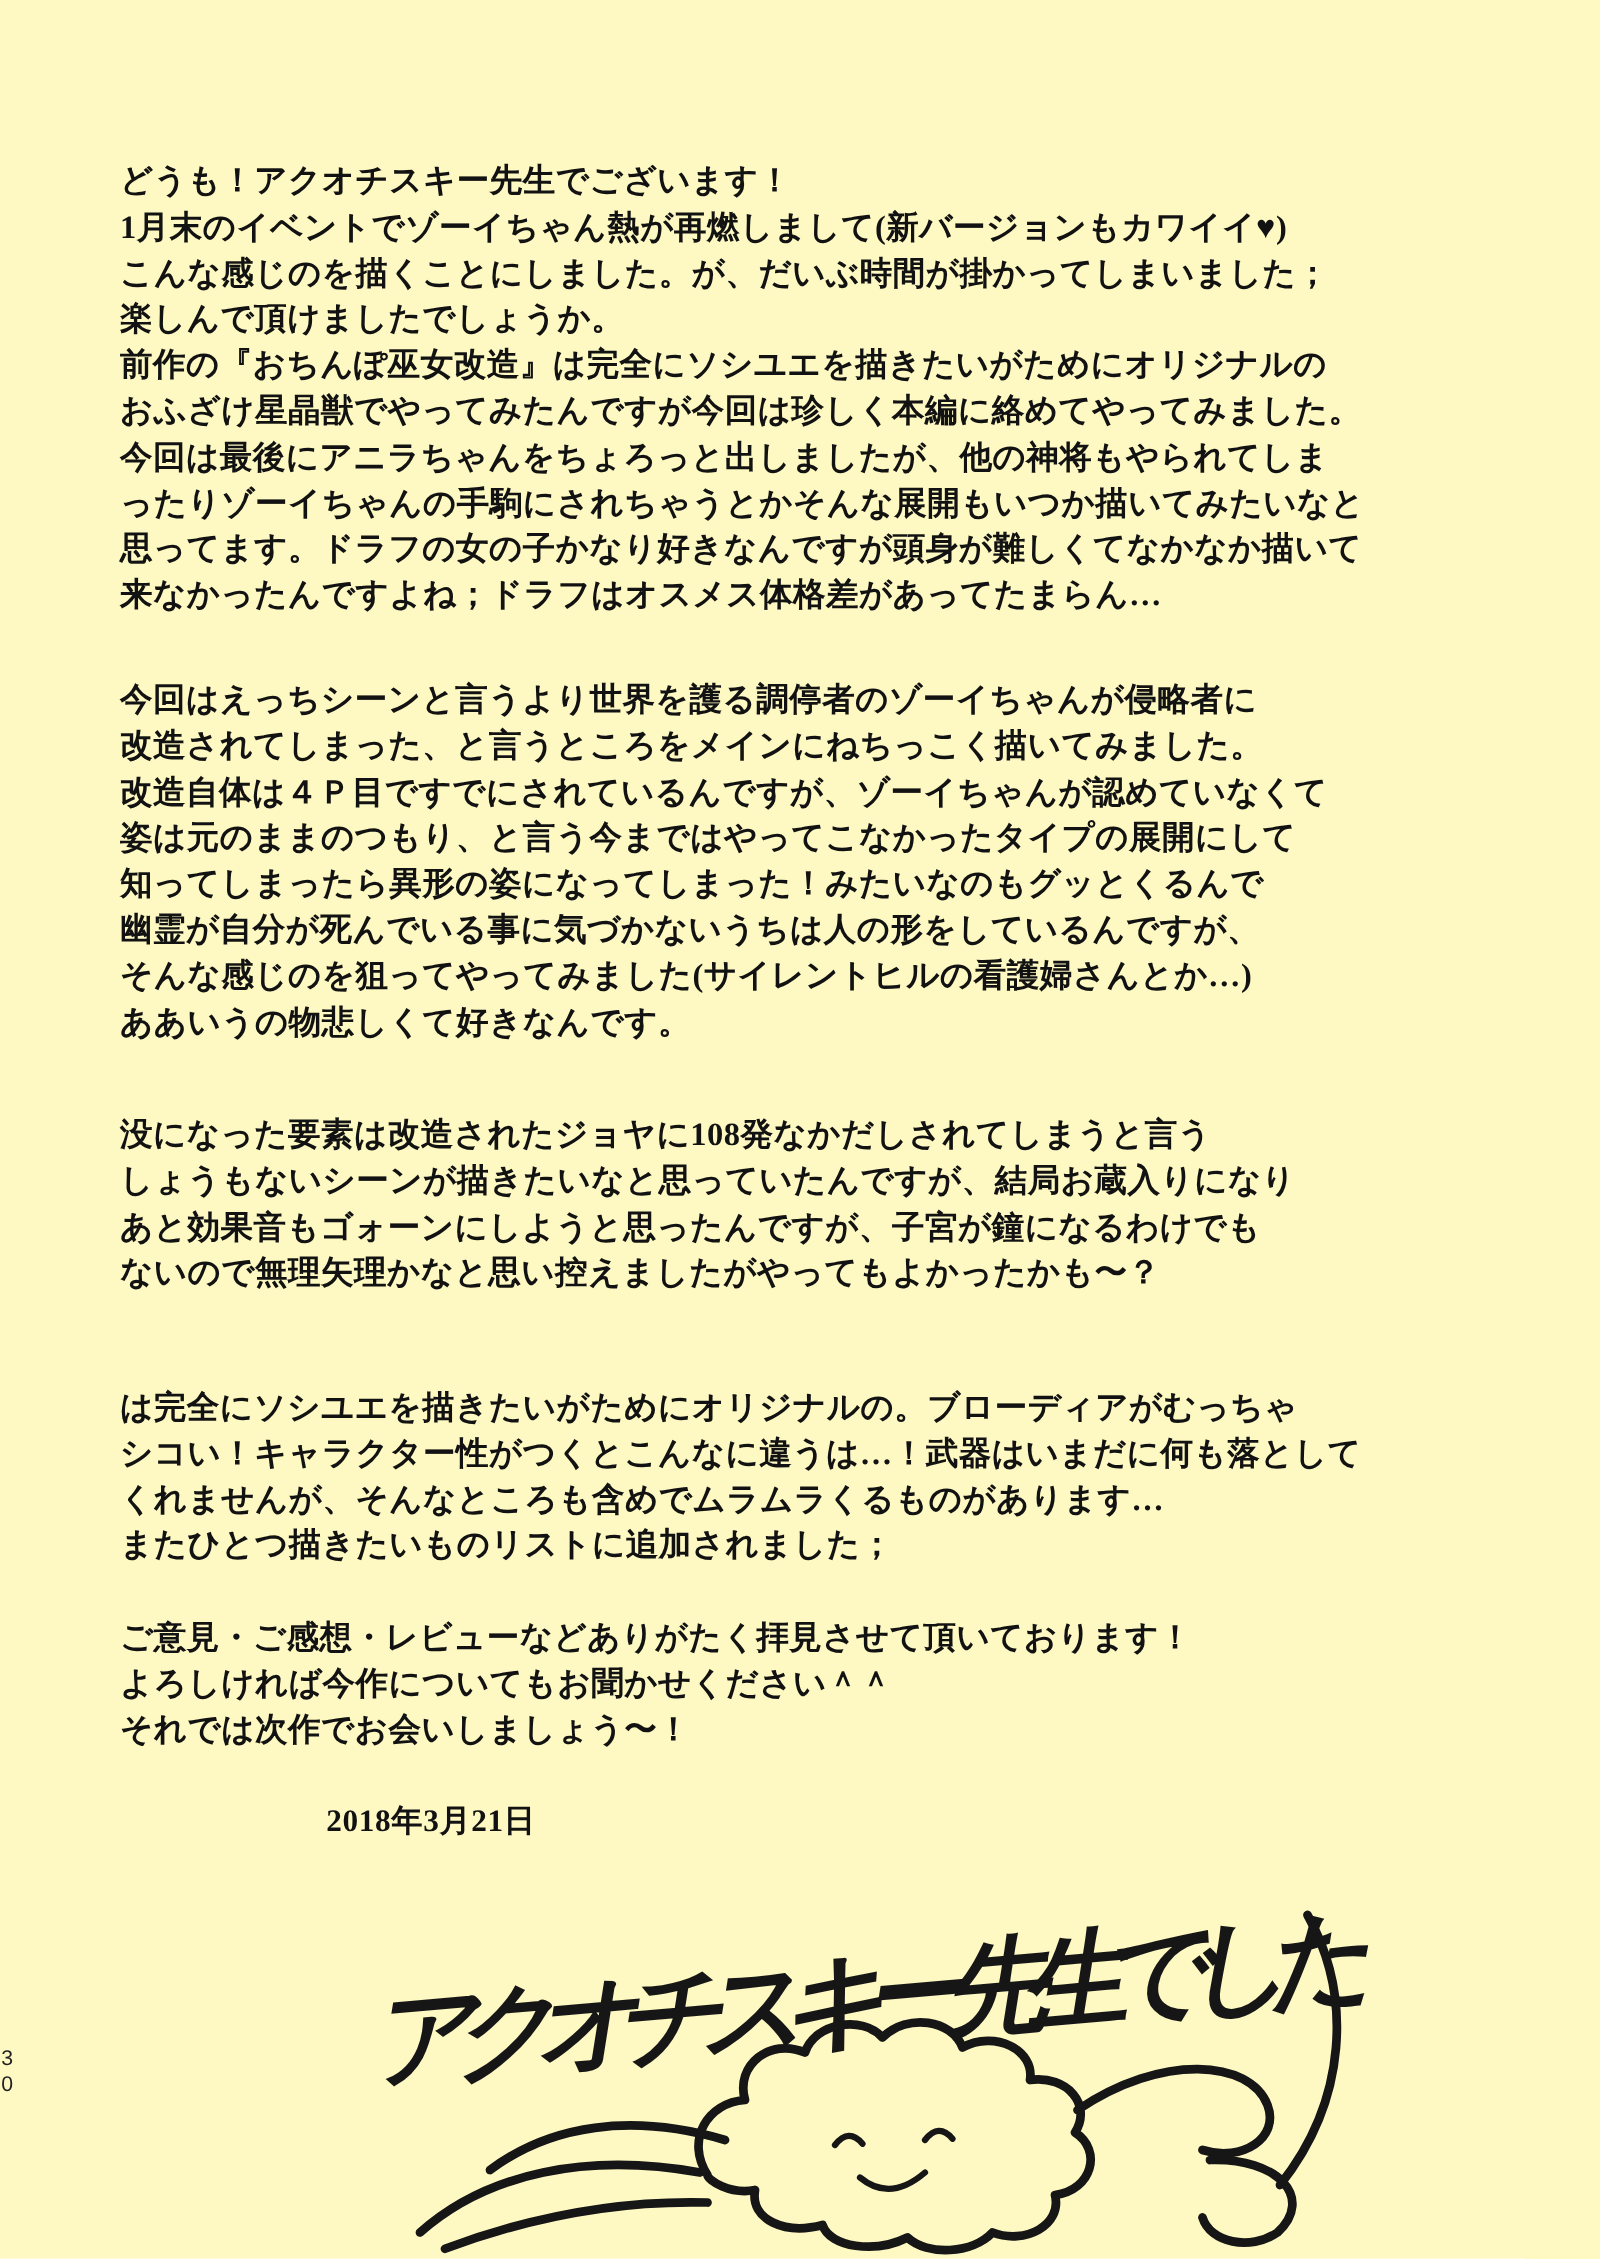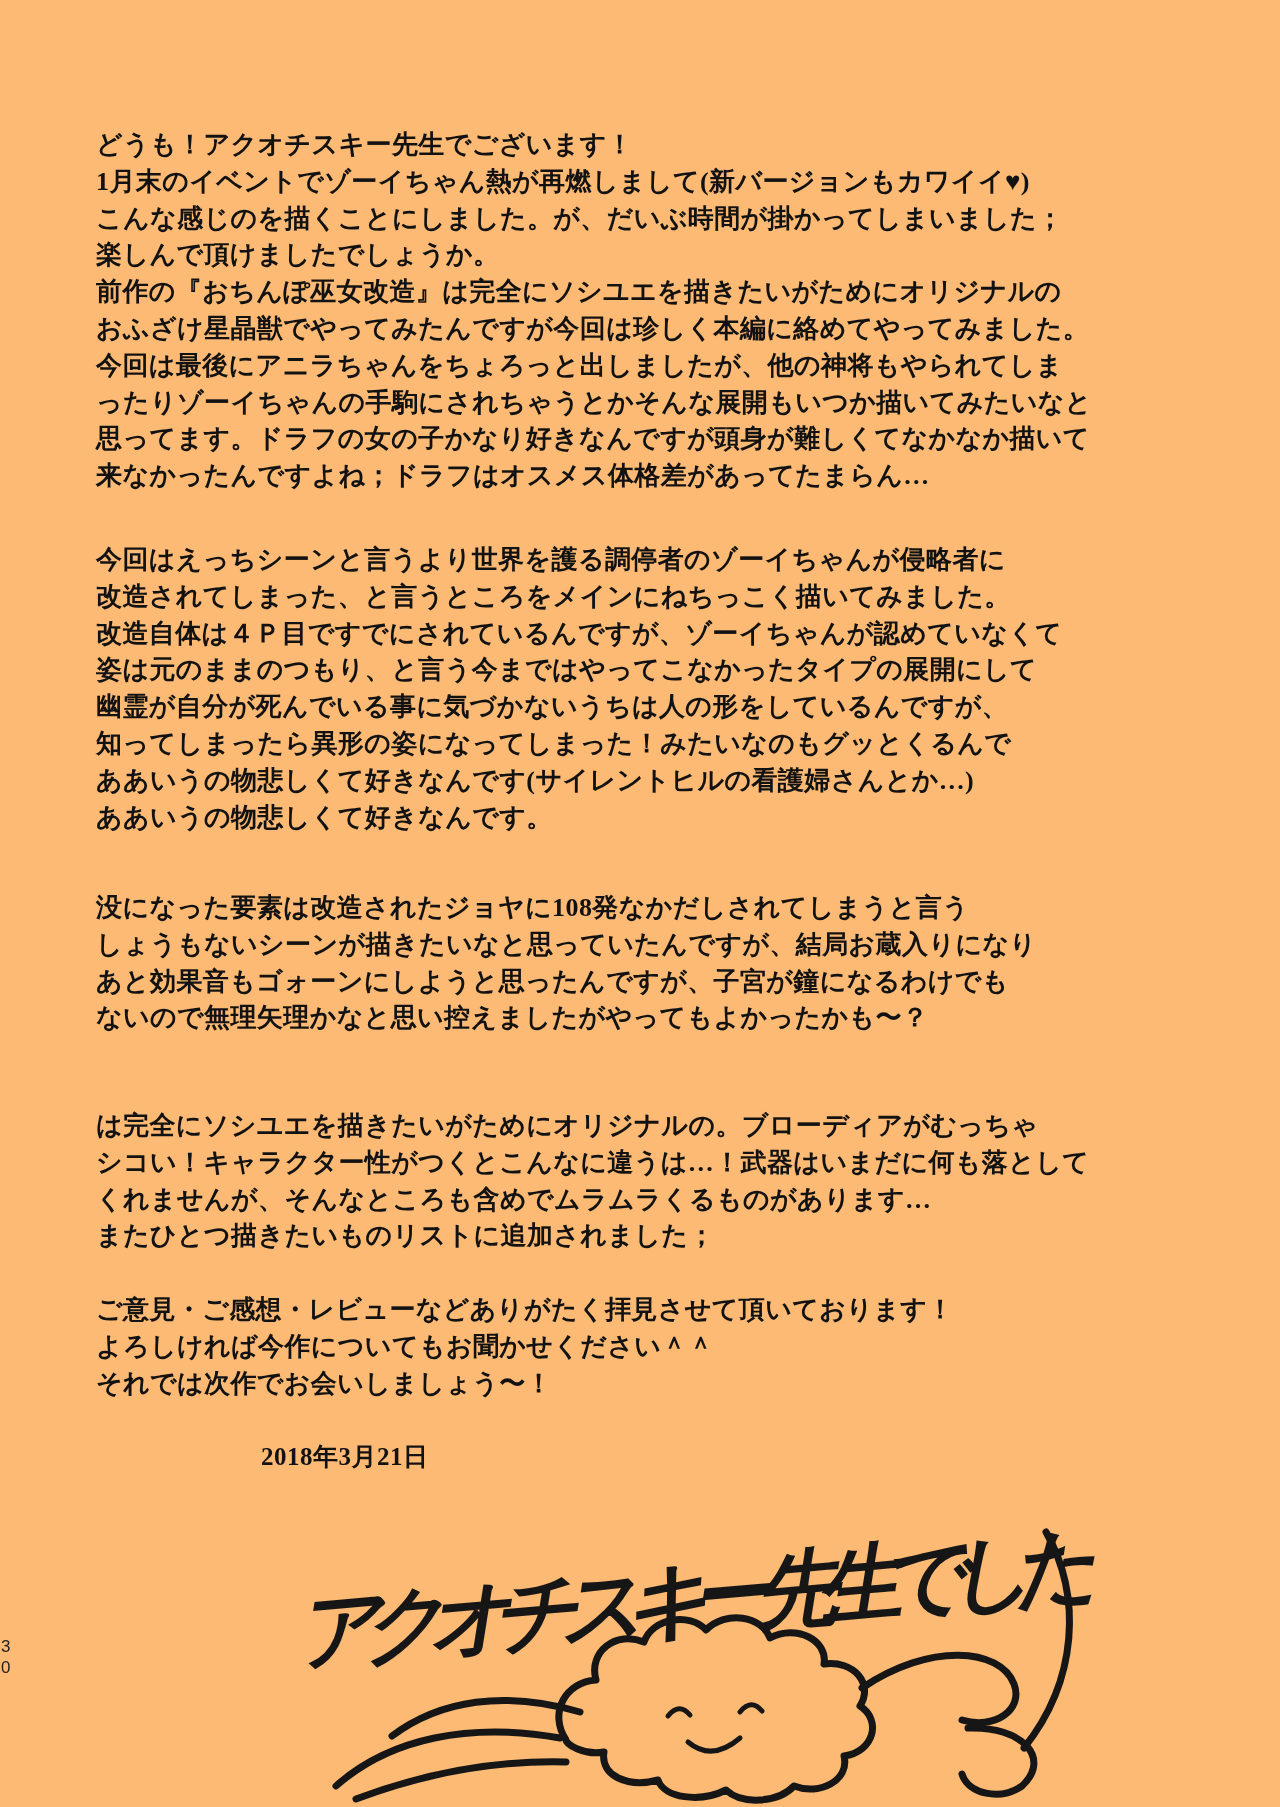--- a/index.html
+++ b/index.html
@@ -1,19 +1,19 @@
 <!DOCTYPE html>
 <html><head>
 <meta charset="utf-8">
 <style>
   html,body{margin:0;padding:0;background:#ffffff;}
   .page{
     position:relative;
     width:1280px;height:1807px;
-    background:#fdba74;
+    background:#fef9c3;
     overflow:hidden;
     font-family:"Liberation Serif","DejaVu Serif",serif;
     color:#121212;
   }
   .para{
     position:absolute;
     left:96px;
     font-size:26px;
     line-height:36.8px;
     letter-spacing:0.4px;
@@ -64,23 +64,23 @@
     <div>ったりゾーイちゃんの手駒にされちゃうとかそんな展開もいつか描いてみたいなと</div>
     <div>思ってます。ドラフの女の子かなり好きなんですが頭身が難しくてなかなか描いて</div>
     <div>来なかったんですよね；ドラフはオスメス体格差があってたまらん…</div>
   </div>
 
   <div class="para" style="top:542px">
     <div>今回はえっちシーンと言うより世界を護る調停者のゾーイちゃんが侵略者に</div>
     <div>改造されてしまった、と言うところをメインにねちっこく描いてみました。</div>
     <div>改造自体は４Ｐ目ですでにされているんですが、ゾーイちゃんが認めていなくて</div>
     <div>姿は元のままのつもり、と言う今まではやってこなかったタイプの展開にして</div>
+    <div>知ってしまったら異形の姿になってしまった！みたいなのもグッとくるんで</div>
     <div>幽霊が自分が死んでいる事に気づかないうちは人の形をしているんですが、</div>
-    <div>知ってしまったら異形の姿になってしまった！みたいなのもグッとくるんで</div>
-    <div>ああいうの物悲しくて好きなんです(サイレントヒルの看護婦さんとか…)</div>
+    <div>そんな感じのを狙ってやってみました(サイレントヒルの看護婦さんとか…)</div>
     <div>ああいうの物悲しくて好きなんです。</div>
   </div>
 
   <div class="para" style="top:890px">
     <div>没になった要素は改造されたジョヤに108発なかだしされてしまうと言う</div>
     <div>しょうもないシーンが描きたいなと思っていたんですが、結局お蔵入りになり</div>
     <div>あと効果音もゴォーンにしようと思ったんですが、子宮が鐘になるわけでも</div>
     <div>ないので無理矢理かなと思い控えましたがやってもよかったかも〜？</div>
   </div>
 

